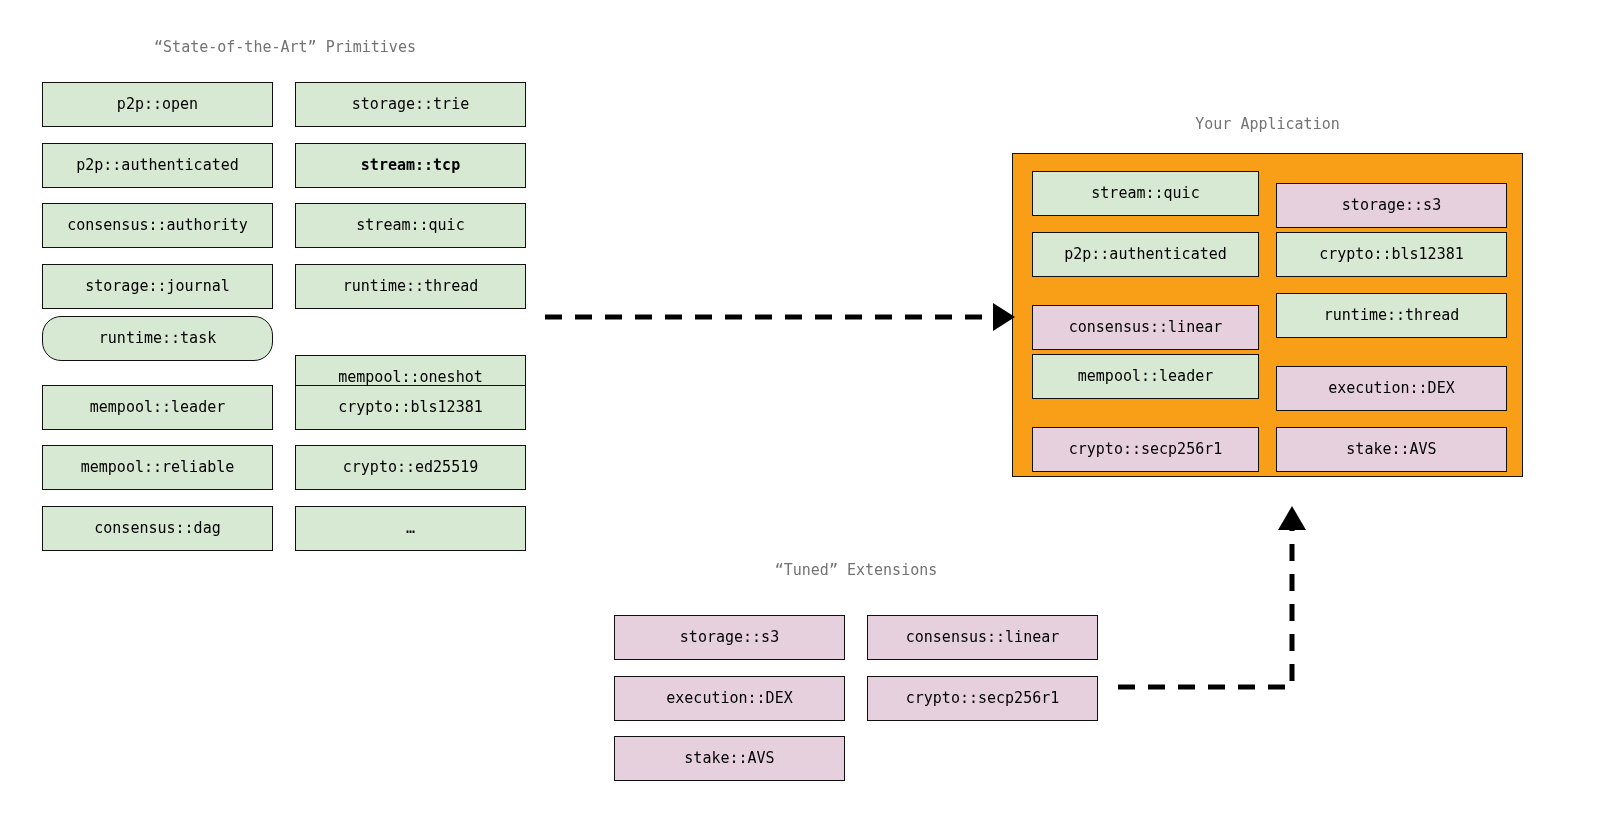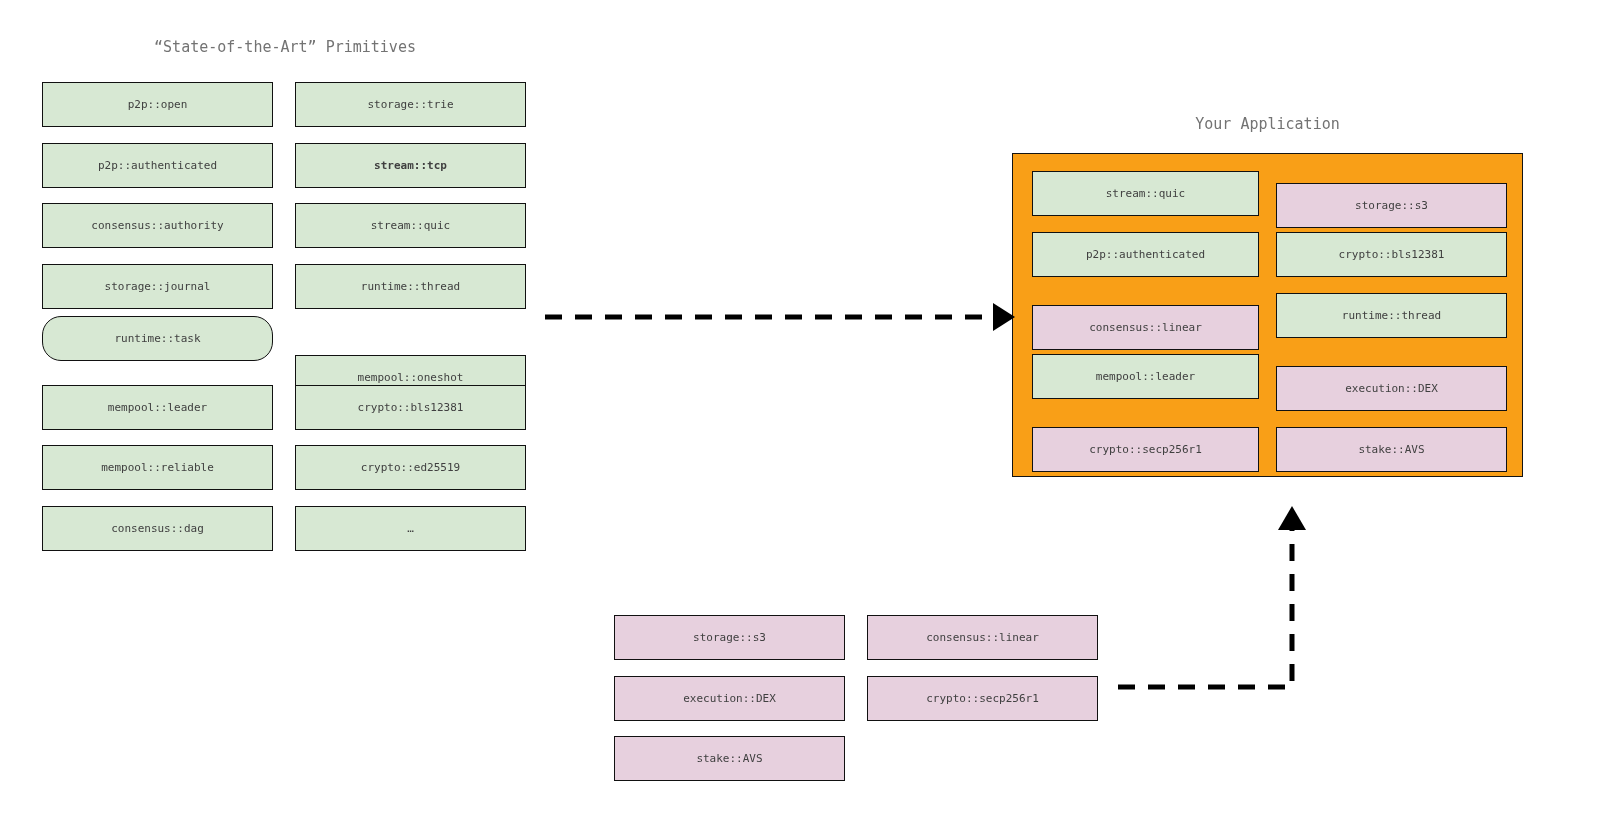--- a/index.html
+++ b/index.html
@@ -27,27 +27,27 @@
     line-height: 18px;
     letter-spacing: 0px;
     white-space: nowrap;
     color: #737373;
     text-align: center;
   }
   .node {
     position: absolute;
     box-sizing: border-box;
     border: 1.6px solid #111111;
-    font-size: 11px;
+    font-size: 15px;
     line-height: 1;
     display: flex;
     align-items: center;
     justify-content: center;
     white-space: nowrap;
-    color: #404040;
+    color: #000000;
   }
   .node.green {
     background: #d7e8d3;
   }
   .node.pink {
     background: #e7d0de;
     margin-top: 12px;
   }
   
   #primitives-title {
@@ -188,20 +188,21 @@
         <span>runtime::thread</span>
       </div>
       <div class="node col-app-b pink" style="top: 354px;">
         <span>execution::DEX</span>
       </div>
       <div class="node col-app-b pink" style="top: 415px;">
         <span>stake::AVS</span>
       </div>
     </div>
 
+  <div class="section-title" id="extensions-title">“Tuned” Extensions</div>
 
   <div id="extensions-col-left">
       <div class="node col-ext-a pink" style="top: 603px;">
         <span>storage::s3</span>
       </div>
       <div class="node col-ext-a pink" style="top: 663.5px;">
         <span>execution::DEX</span>
       </div>
       <div class="node col-ext-a pink" style="top: 724px;">
         <span>stake::AVS</span>

